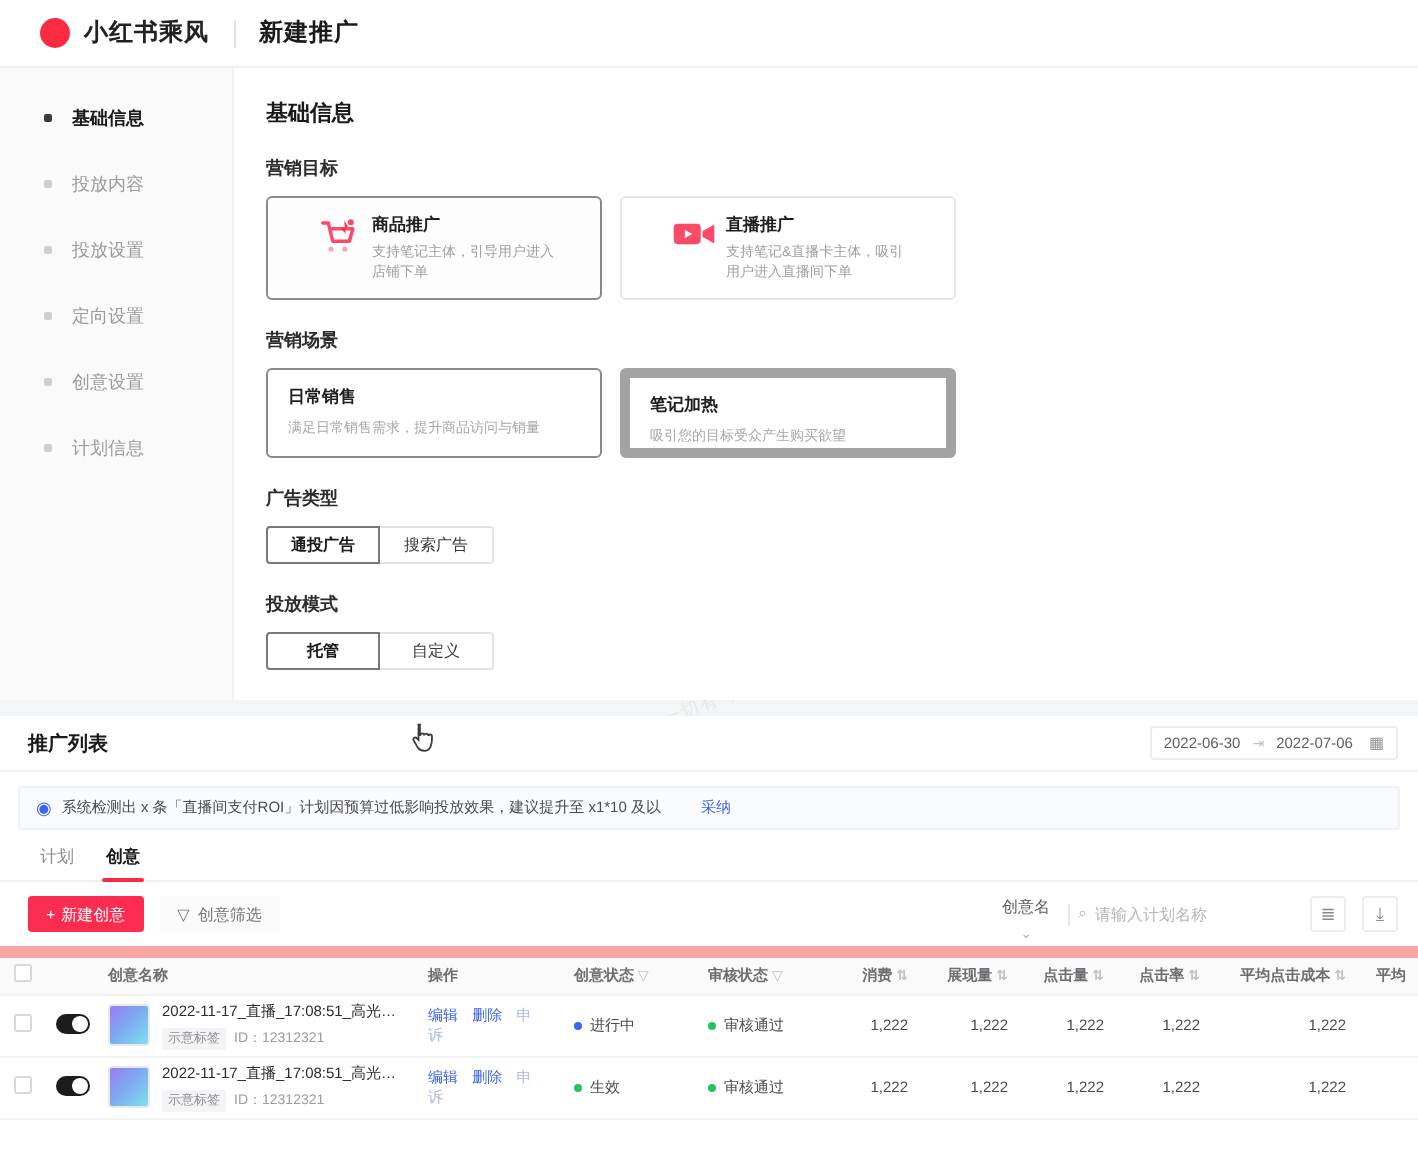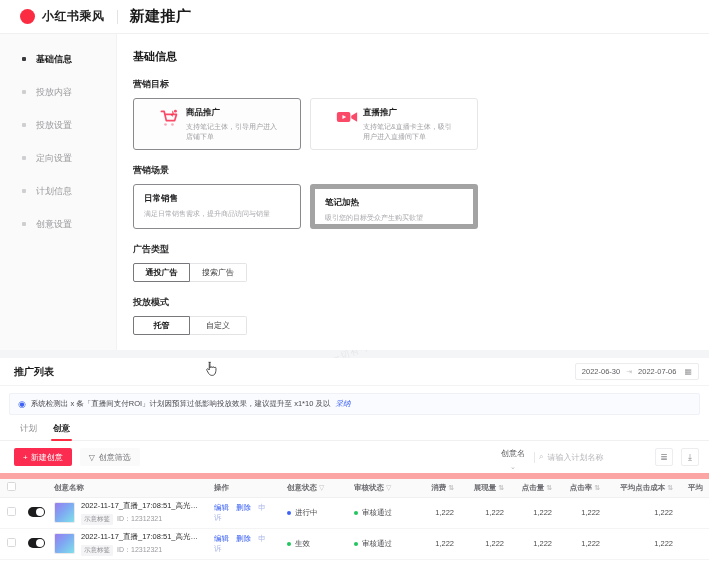--- a/index.html
+++ b/index.html
@@ -38,21 +38,21 @@
   .brand-dot {
     width: 15px; height: 15px; border-radius: 50%;
     background: #fb2c42; margin-right: 7px; flex: 0 0 auto;
   }
   .brand-name {
     font-size: 12px; font-weight: bold; color: #222; letter-spacing: .5px;
   }
   .title-sep {
     width: 1px; height: 14px; background: #e3e3e3; margin: 0 12px;
   }
-  .page-title { font-size: 15px; font-weight: bold; color: #1a1a1a; letter-spacing: .5px; }
+  .page-title { font-size: 12px; font-weight: bold; color: #1a1a1a; letter-spacing: .5px; }
 
   .body-row { display: flex; height: 316px; }
 
   
   .steps {
     width: 116px; flex: 0 0 116px; padding-top: 12px;
     background: #fafafa;
   }
   .step {
     height: 26px; display: flex; align-items: center;
@@ -130,21 +130,21 @@
   .dr-arrow { color: #c4c4c8; font-size: 7px; }
   .cal { margin-left: 2px; color: #9a9a9e; font-size: 8px; }
 
   .notice {
     margin: 7px 9px 0 9px; height: 22px;
     background: #fafbff; border: 1px solid #f0f1f7; border-radius: 2px;
     display: flex; align-items: center; padding: 0 8px;
     font-size: 7.5px; color: #4a4a4e;
   }
   .notice .pin { color: #3d63f5; font-size: 9px; margin-right: 5px; }
-  .notice .accept { color: #3d63f5; margin-left: 5px; cursor: pointer; font-style: italic; }
+  .notice .accept { color: #3d63f5; margin-left: 20px; cursor: pointer; }
 
   .tabs { display: flex; gap: 16px; padding: 8px 0 0 20px; border-bottom: 1px solid #f0f0f0; }
   .tab {
     font-size: 8.5px; color: #8d8d92; padding-bottom: 5px;
     cursor: pointer; position: relative;
   }
   .tab.active { color: #1a1a1a; font-weight: bold; }
   .tab.active::after {
     content: ""; position: absolute; left: -2px; right: -2px; bottom: -1px;
     height: 2px; background: #fb2c42; border-radius: 1px;
@@ -271,25 +271,25 @@
         <div class="step">
           <span class="bullet"></span>
           <span>投放设置</span>
         </div>
         <div class="step">
           <span class="bullet"></span>
           <span>定向设置</span>
         </div>
         <div class="step">
           <span class="bullet"></span>
-          <span>计划信息</span>
+          <span>创意设置</span>
         </div>
         <div class="step">
           <span class="bullet"></span>
-          <span>创意设置</span>
+          <span>计划信息</span>
         </div>
       </div>
 
       <div class="form">
         <div class="sec-title">基础信息</div>
 
         <div class="field-label">营销目标</div>
         <div class="card-row">
           <div class="opt-card selected">
             <div class="opt-ico">

